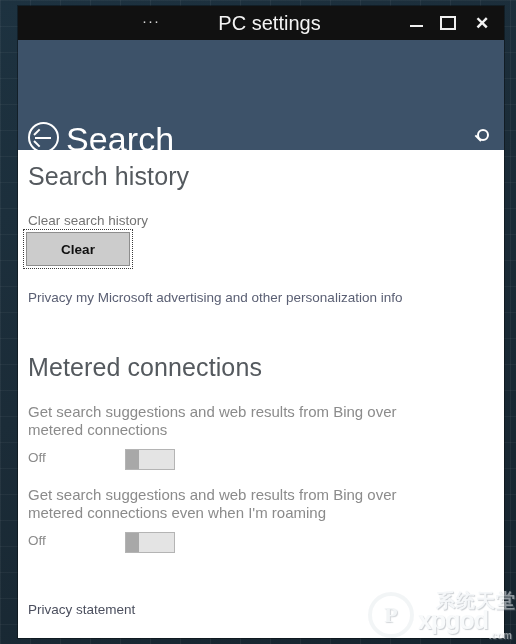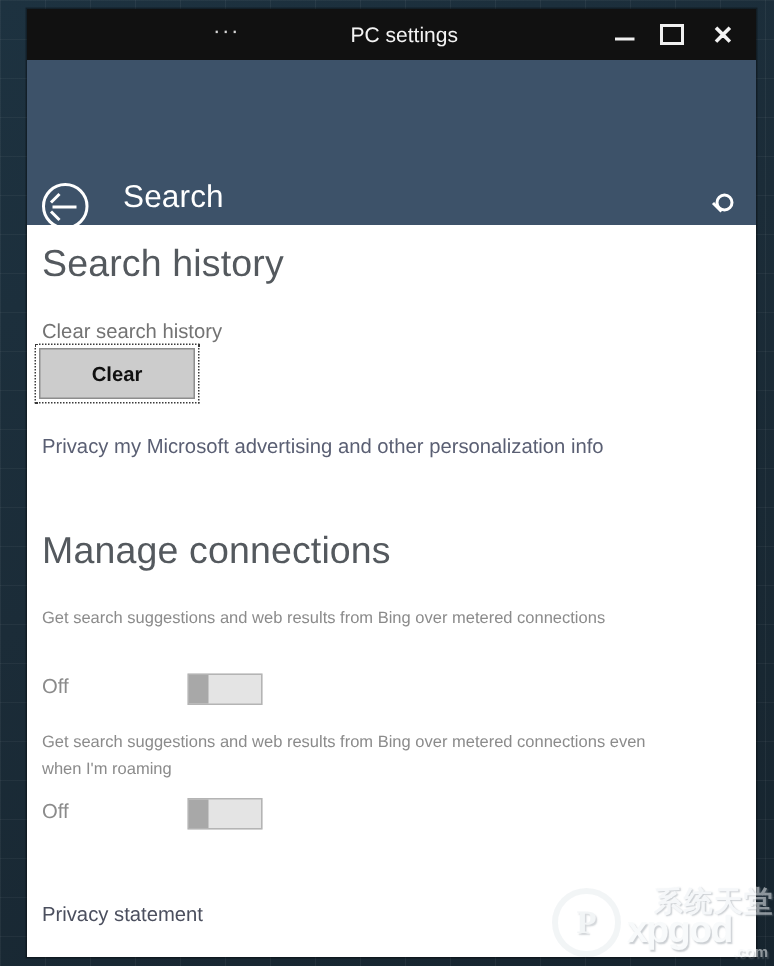--- a/index.html
+++ b/index.html
@@ -88,21 +88,21 @@
     letter-spacing: 1px;
     color: #d8d8d8;
     padding: 0 6px;
   }
   #titlebar-title {
     position: absolute;
     left: 17px; right: 0; top: 0;
     height: 34px;
     line-height: 34px;
     text-align: center;
-    font-size: 14px;
+    font-size: 20px;
     color: #f4f4f4;
   }
   .wincontrol {
     position: absolute;
     top: 0;
     width: 32px;
     height: 34px;
     display: flex;
     align-items: center;
     justify-content: center;
@@ -153,25 +153,24 @@
     width: 8px; height: 2px;
     background: #ffffff;
   }
   #back-button .arrow::before { top: -3px; transform: rotate(-45deg); transform-origin: left center; }
   #back-button .arrow::after  { top:  3px; transform: rotate(45deg);  transform-origin: left center; }
 
   #page-title {
     position: absolute;
     left: 48px;
     top: 80px;
-    font-size: 21px;
+    font-size: 34px;
     font-weight: 300;
     color: #ffffff;
     letter-spacing: 0.1px;
-    margin-left: 16px;
   }
   #header-search-icon {
     position: absolute;
     right: 12px;
     top: 89px;
     width: 20px;
     height: 20px;
   }
   #header-search-icon .lens {
     position: absolute;
@@ -243,21 +242,21 @@
     text-decoration: none;
     cursor: pointer;
   }
   #advertising-link   { top: 140px; }
   #privacy-link       { top: 452px; color: #4b4f5e; }
 
   .toggle-desc {
     position: absolute;
     left: 10px;
     width: 420px;
-    font-size: 11px;
+    font-size: 15px;
     line-height: 18px;
     color: #8b8b8b;
   }
   #desc-metered-bing  { top: 253px; }
   #desc-metered-roam  { top: 336px; }
 
   .toggle-row {
     position: absolute;
     left: 10px;
     width: 240px;
@@ -393,21 +392,21 @@
   <div id="content">
 
     <div id="heading-search-history" class="section-heading">Search history</div>
 
     <div id="clear-search-history-label" class="body-label">Clear search history</div>
 
     <button id="clear-button">Clear</button>
 
     <a id="advertising-link" class="hyperlink">Privacy my Microsoft advertising and other personalization info</a>
 
-    <div id="heading-metered" class="section-heading">Manage connections</div>
+    <div id="heading-metered" class="section-heading">Metered connections</div>
 
     <div id="desc-metered-bing" class="toggle-desc">Get search suggestions and web results from Bing over metered connections</div>
 
     <div id="toggle-row-1" class="toggle-row">
       <span class="toggle-state">Off</span>
       <span class="toggle-switch">
         <span class="thumb"></span>
       </span>
     </div>
 

